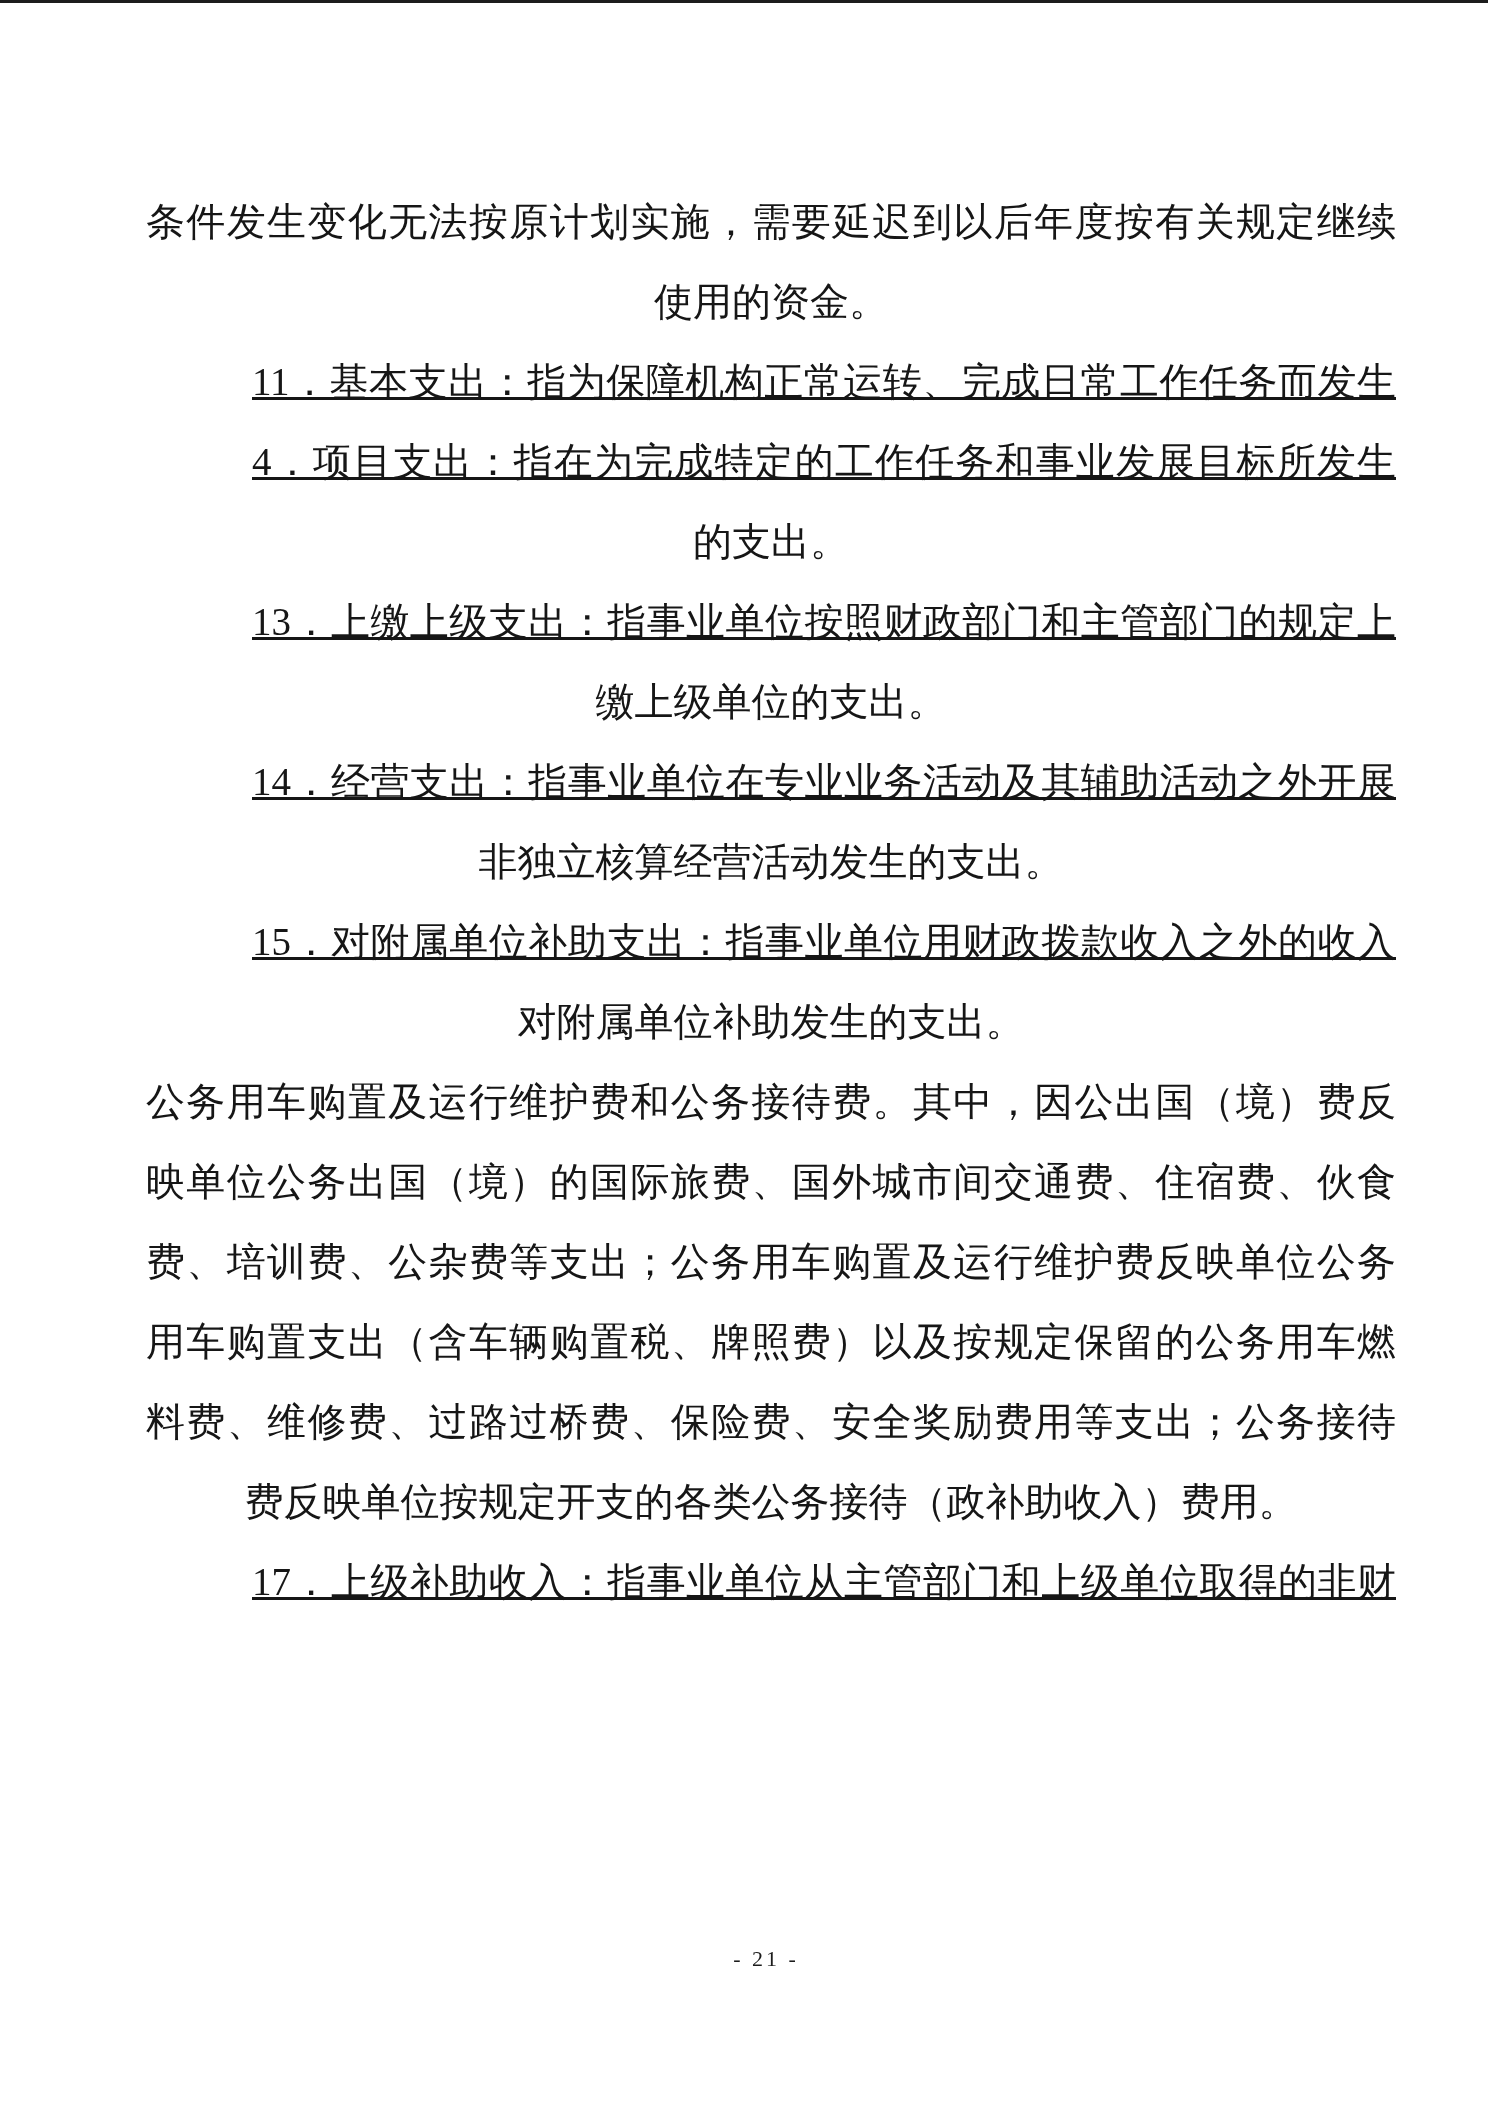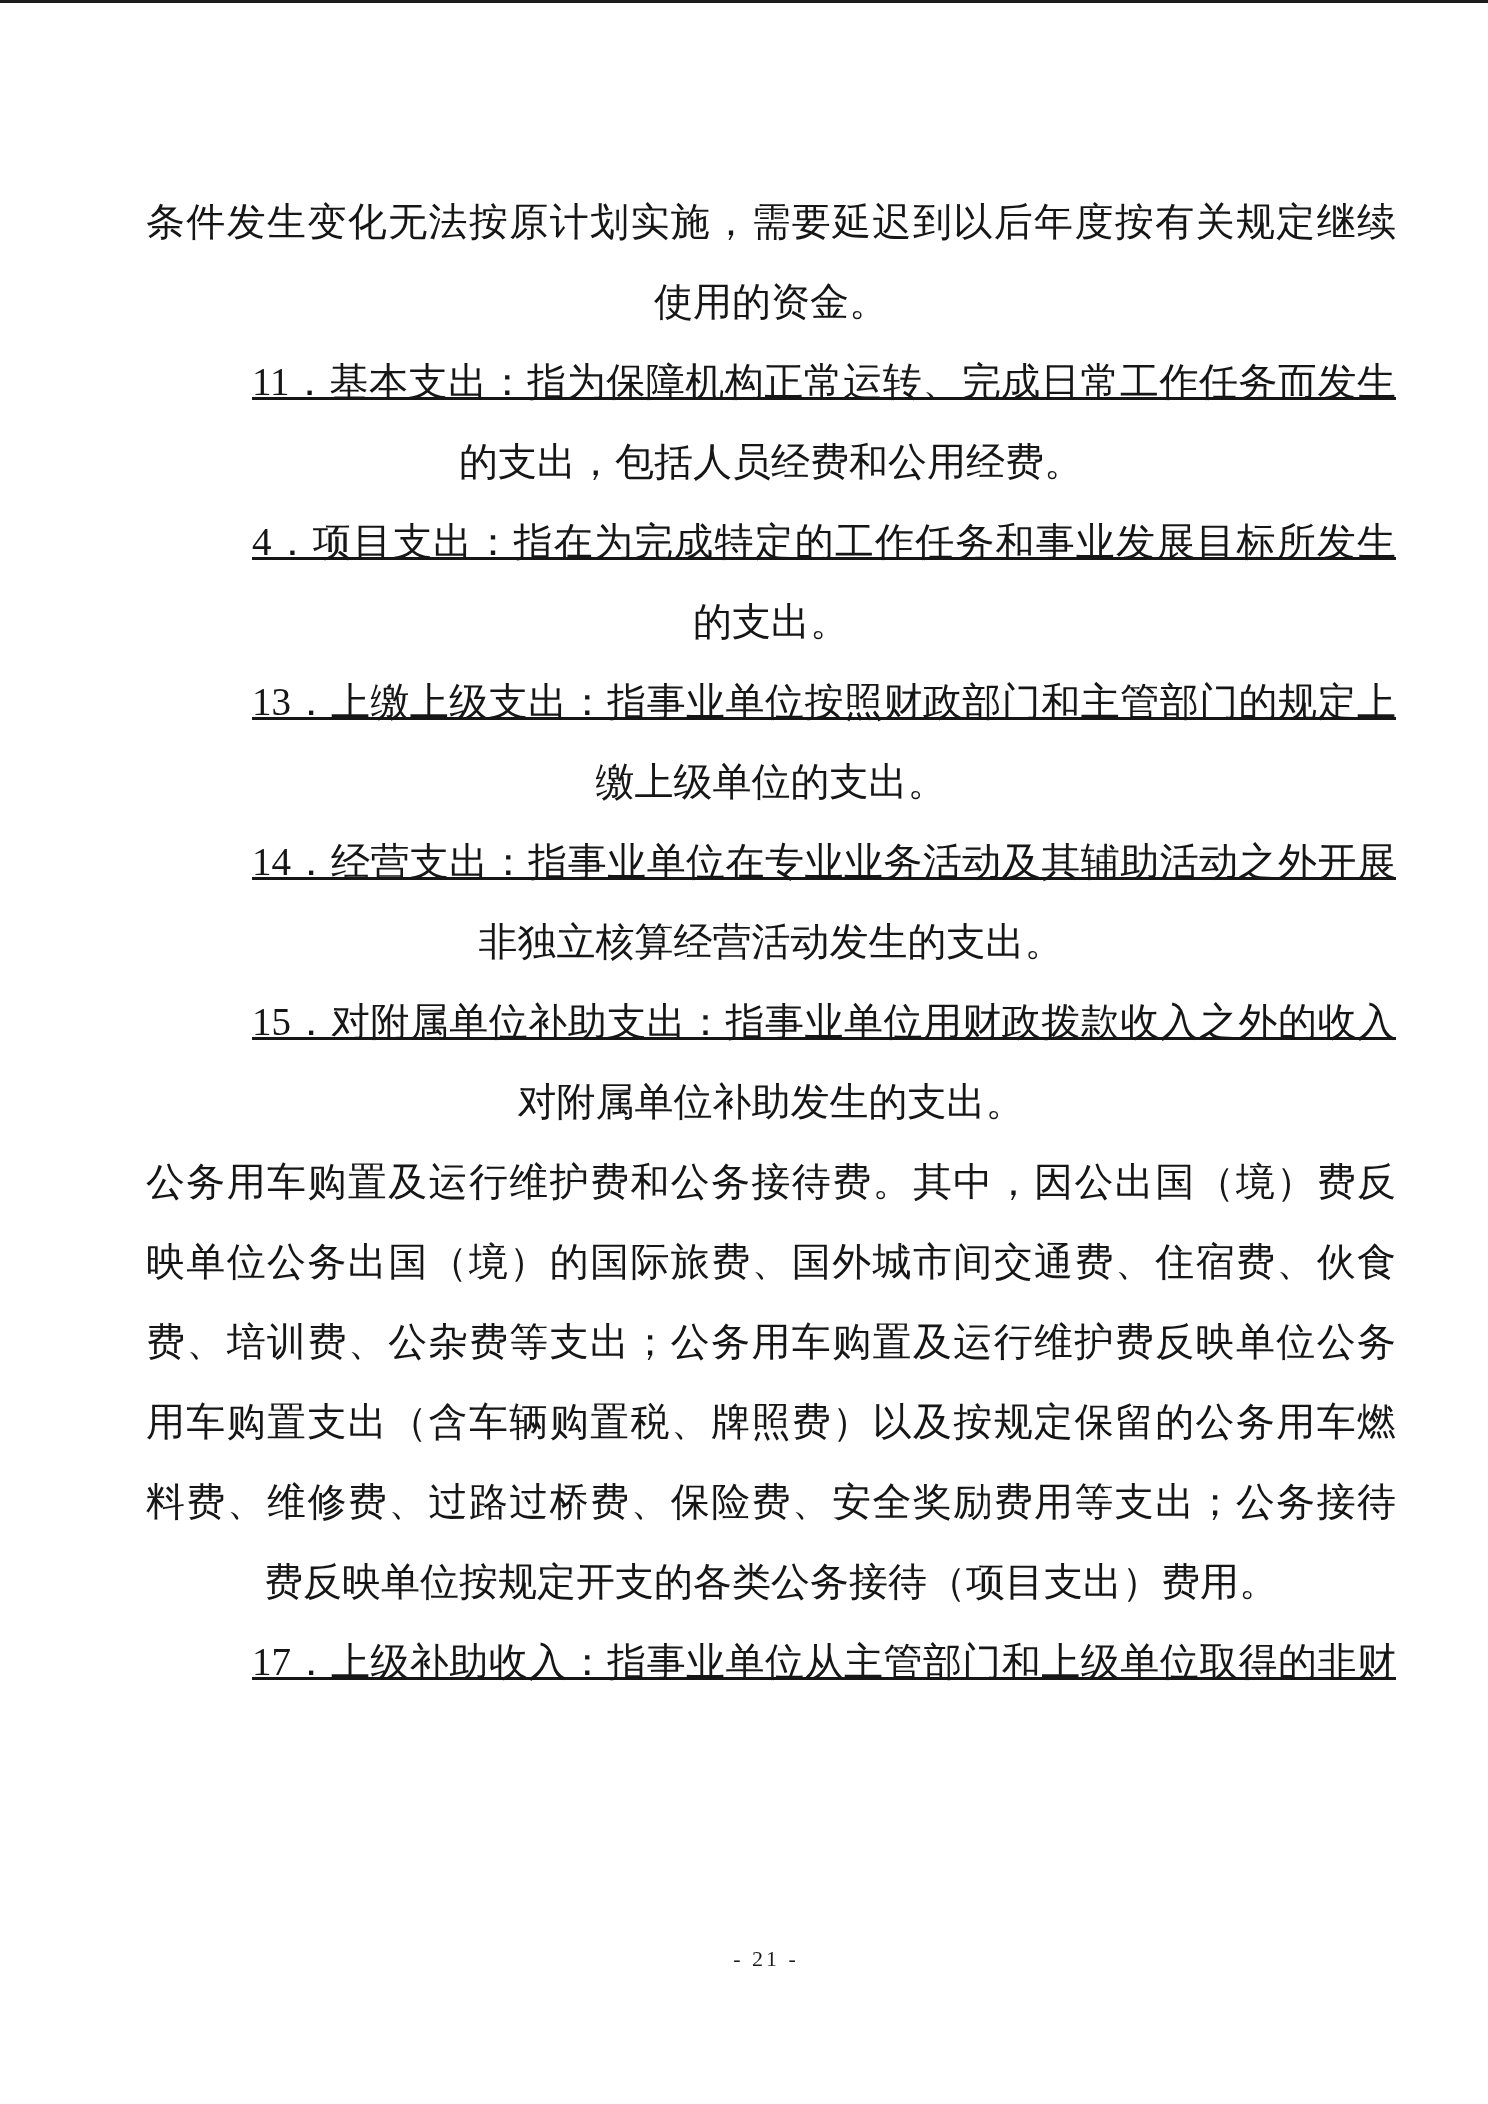--- a/index.html
+++ b/index.html
@@ -74,34 +74,33 @@
 <body>
 
 <div class="page">
   <div class="scan-top"></div>
   <div class="scan-right"></div>
 
   <div class="content" id="content">
       <div class="line justify">条件发生变化无法按原计划实施，需要延迟到以后年度按有关规定继续</div>
       <div class="line">使用的资金。</div>
       <div class="line indent justify">11．基本支出：指为保障机构正常运转、完成日常工作任务而发生</div>
-      <div class="line">的支出，包括人员经费和公用经费。</div>
       <div class="line indent justify">4．项目支出：指在为完成特定的工作任务和事业发展目标所发生</div>
       <div class="line">的支出。</div>
       <div class="line indent justify">13．上缴上级支出：指事业单位按照财政部门和主管部门的规定上</div>
       <div class="line">缴上级单位的支出。</div>
       <div class="line indent justify">14．经营支出：指事业单位在专业业务活动及其辅助活动之外开展</div>
       <div class="line">非独立核算经营活动发生的支出。</div>
       <div class="line indent justify">15．对附属单位补助支出：指事业单位用财政拨款收入之外的收入</div>
       <div class="line">对附属单位补助发生的支出。</div>
       <div class="line justify">公务用车购置及运行维护费和公务接待费。其中，因公出国（境）费反</div>
       <div class="line justify">映单位公务出国（境）的国际旅费、国外城市间交通费、住宿费、伙食</div>
       <div class="line justify">费、培训费、公杂费等支出；公务用车购置及运行维护费反映单位公务</div>
       <div class="line justify">用车购置支出（含车辆购置税、牌照费）以及按规定保留的公务用车燃</div>
       <div class="line justify">料费、维修费、过路过桥费、保险费、安全奖励费用等支出；公务接待</div>
-      <div class="line">费反映单位按规定开支的各类公务接待（项目支出）费用。</div>
+      <div class="line">费反映单位按规定开支的各类公务接待（政补助收入）费用。</div>
       <div class="line indent justify">17．上级补助收入：指事业单位从主管部门和上级单位取得的非财</div>
     </div>
 
   <div class="footer">
     <span class="pagenum">- 21 -</span>
   </div>
 </div>
 
 </body></html>

